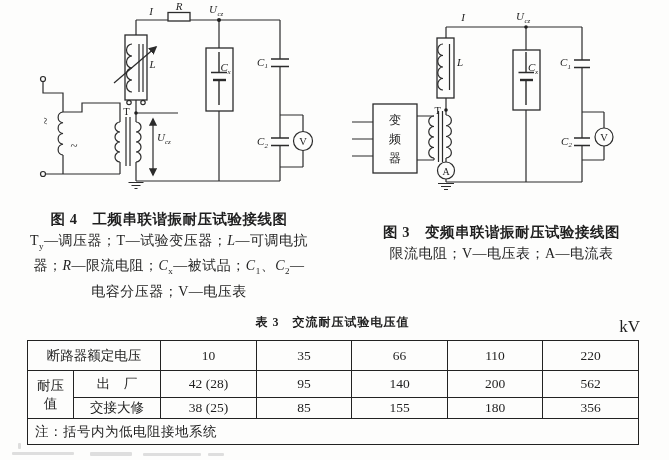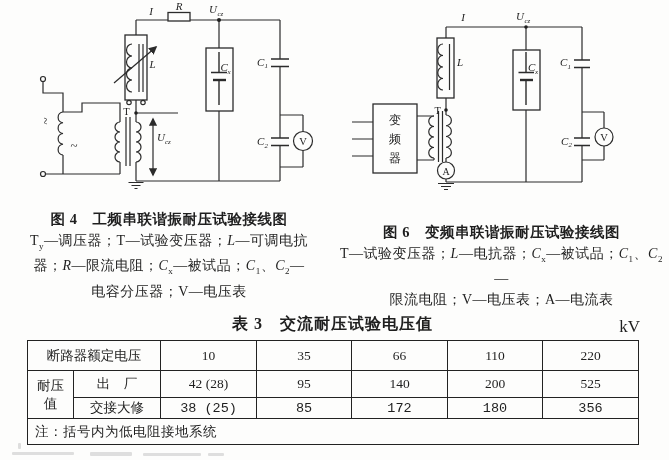--- a/index.html
+++ b/index.html
@@ -12,21 +12,21 @@
   .thick{stroke:#2b2b2b;stroke-width:2.4;fill:none;}
   .dot{fill:#1f1f1f;stroke:none;}
   .lab-i{font-style:italic;font-size:11px;}
   .lab-s{font-style:italic;font-size:7px;}
   .lab-u{font-size:10.5px;}
   .cap{position:absolute;text-align:center;}
   .cap-title{font-size:14.5px;font-weight:bold;letter-spacing:0.5px;line-height:17px;margin-bottom:3px;}
   .cap-line{font-size:14px;line-height:20.5px;letter-spacing:0.5px;}
   .cap-line i{font-style:italic;}
   .cap-line sub{font-size:9px;}
-  #tbl-title{position:absolute;left:27px;top:314px;width:611px;text-align:center;font-size:16px;font-weight:bold;letter-spacing:1px;}
+  #tbl-title{position:absolute;left:27px;top:314px;width:611px;text-align:center;font-size:12px;font-weight:bold;letter-spacing:1px;}
   #tbl-unit{position:absolute;left:590px;top:317px;width:50px;text-align:right;font-size:17px;}
   table{position:absolute;left:27px;top:340px;width:611px;border-collapse:collapse;table-layout:fixed;font-size:13.5px;color:#1f1f1f;}
   td{border:1.4px solid #222;text-align:center;vertical-align:middle;padding:0;}
   td.grp{white-space:pre-line;line-height:1.3;}
   td.note{text-align:left;padding-left:7px;letter-spacing:0.5px;}
   .smudge{position:absolute;background:#c4c4c4;opacity:0.55;border-radius:1px;}
 </style>
 </head>
 <body>
 
@@ -155,22 +155,21 @@
     </g>
   </svg>
 
   <div class="cap" style="left:8px;top:211px;width:322px;">
     <div class="cap-title">图 4　工频串联谐振耐压试验接线图</div>
     <div class="cap-line"><span>T</span><sub>y</sub><span>—调压器；T—试验变压器；</span><i>L</i><span>—可调电抗</span></div>
     <div class="cap-line"><span>器；</span><i>R</i><span>—限流电阻；</span><i>C</i><sub>x</sub><span>—被试品；</span><i>C</i><sub>1</sub><span>、</span><i>C</i><sub>2</sub><span>—</span></div>
     <div class="cap-line"><span>电容分压器；V—电压表</span></div>
   </div>
   <div class="cap" style="left:336px;top:224px;width:331px;">
-    <div class="cap-title">图 6　变频串联谐振耐压试验接线图</div>
-    <div class="cap-line"><span>T—试验变压器；</span><i>L</i><span>—电抗器；</span><i>C</i><sub>x</sub><span>—被试品；</span><i>C</i><sub>1</sub><span>、</span><i>C</i><sub>2</sub><span>—</span></div>
+    <div class="cap-title">图 3　变频串联谐振耐压试验接线图</div>
     <div class="cap-line"><span>限流电阻；V—电压表；A—电流表</span></div>
   </div>
 
   <div id="tbl-title">表 3　交流耐压试验电压值</div>
   <div id="tbl-unit">kV</div>
   <table>
     <colgroup>
       <col style="width:46px">
         <col style="width:87px">
         <col style="width:96px">
@@ -189,27 +188,27 @@
       <td>220</td>
     </tr>
     <tr style="height:27px;">
       <td rowspan="2" class="grp">耐压
 值</td>
       <td>出　厂</td>
       <td>42 (28)</td>
       <td>95</td>
       <td>140</td>
       <td>200</td>
-      <td>525</td>
-    </tr>
-    <tr style="height:21px;font-family:Liberation Mono, monospace;">
+      <td>562</td>
+    </tr>
+    <tr style="height:21px;">
       <td>交接大修</td>
       <td>38 (25)</td>
       <td>85</td>
-      <td>172</td>
+      <td>155</td>
       <td>180</td>
       <td>356</td>
     </tr>
     <tr style="height:26px;">
       <td colspan="7" class="note">注：括号内为低电阻接地系统</td>
     </tr>
   </tbody>
     </table>
 
   <div class="smudge" style="left:12px;top:452px;width:62px;height:3px;"></div>

